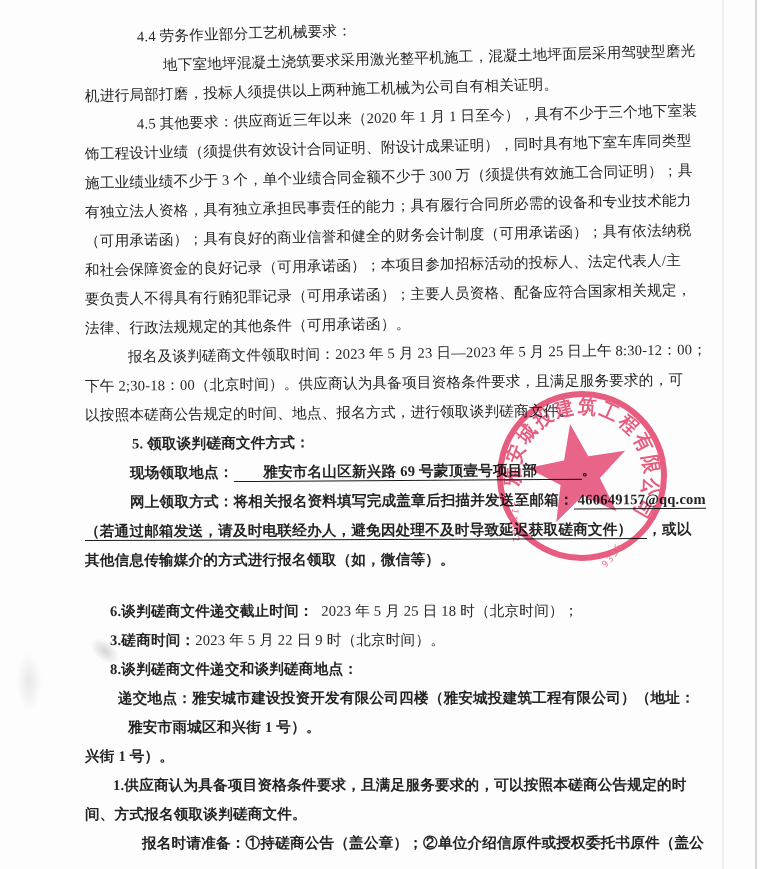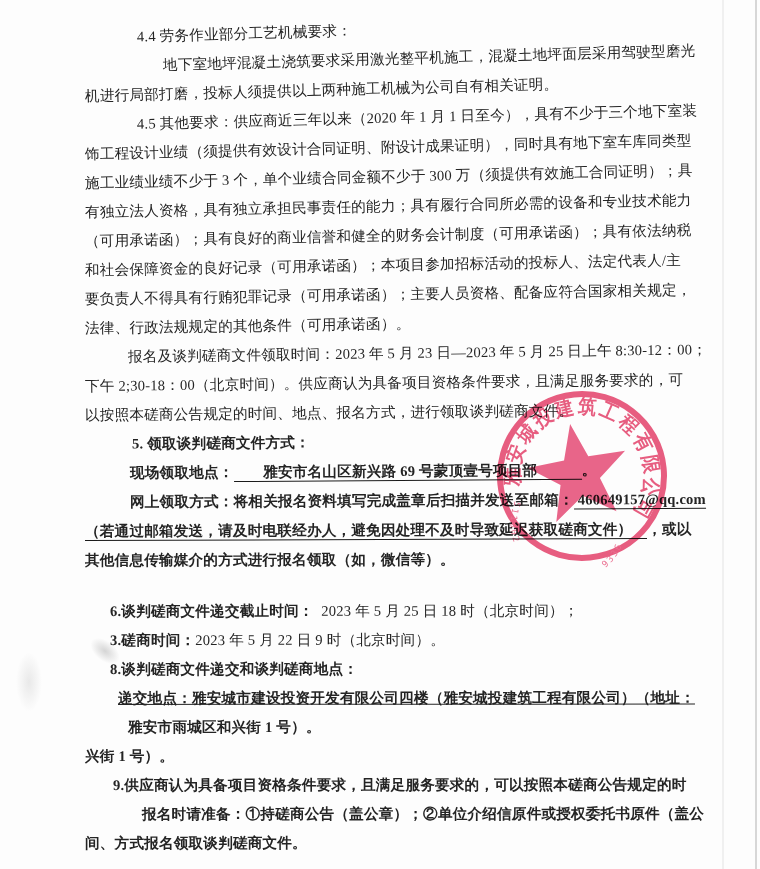--- a/index.html
+++ b/index.html
@@ -60,26 +60,26 @@
       <div class="line" style="padding-left: 0px; transform: rotate(-0.63deg);"><span>下午 2;30-18：00（北京时间）。供应商认为具备项目资格条件要求，且满足服务要求的，可</span></div>
       <div class="line" style="padding-left: 0px; transform: rotate(-0.545deg);"><span>以按照本磋商公告规定的时间、地点、报名方式，进行领取谈判磋商文件。</span></div>
       <div class="line" style="padding-left: 47px; transform: rotate(-0.46deg);"><span class="b">5. 领取谈判磋商文件方式：</span></div>
       <div class="line" style="padding-left: 45px; transform: rotate(-0.375deg);"><span class="b">现场领取地点：</span><span class="b u">　　雅安市名山区新兴路 69 号蒙顶壹号项目部　　　</span><span class="b">。</span></div>
       <div class="line" style="padding-left: 45px; transform: rotate(-0.29deg);"><span class="b">网上领取方式：将相关报名资料填写完成盖章后扫描并发送至邮箱：</span><span class="b u"> 460649157@qq.com</span></div>
       <div class="line" style="padding-left: 0px; transform: rotate(-0.205deg);"><span class="b u">（若通过邮箱发送，请及时电联经办人，避免因处理不及时导致延迟获取磋商文件）　</span><span class="b">，或以</span></div>
       <div class="line" style="padding-left: 0px; transform: rotate(-0.12deg);"><span class="b">其他信息传输媒介的方式进行报名领取（如，微信等）。</span></div>
       <div class="line" style="padding-left: 25px; margin-top: 22px; transform: rotate(-0.05deg);"><span class="b">6.谈判磋商文件递交截止时间：</span><span>  2023 年 5 月 25 日 18 时（北京时间）；</span></div>
       <div class="line" style="padding-left: 25px; transform: rotate(-0.05deg);"><span class="b">3.磋商时间：</span><span>2023 年 5 月 22 日 9 时（北京时间）。</span></div>
       <div class="line" style="padding-left: 25px; transform: rotate(-0.05deg);"><span class="b">8.谈判磋商文件递交和谈判磋商地点：</span></div>
-      <div class="line" style="padding-left: 33px; transform: rotate(-0.05deg); text-decoration: underline;"><span class="b">递交地点：雅安城市建设投资开发有限公司四楼（雅安城投建筑工程有限公司）（地址：</span></div>
+      <div class="line" style="padding-left: 33px; transform: rotate(-0.05deg);"><span class="b">递交地点：雅安城市建设投资开发有限公司四楼（雅安城投建筑工程有限公司）（地址：</span></div>
       <div class="line" style="padding-left: 0px; transform: rotate(-0.05deg); margin-left: 43px;"><span class="b">雅安市雨城区和兴街 1 号）。</span></div>
       <div class="line" style="padding-left: 0px; transform: rotate(-0.05deg);"><span class="b">兴街 1 号）。</span></div>
-      <div class="line" style="padding-left: 28px; transform: rotate(-0.05deg);"><span class="b">9.供应商认为具备项目资格条件要求，且满足服务要求的，可以按照本磋商公告规定的时</span></div>
+      <div class="line" style="padding-left: 28px; transform: rotate(-0.05deg);"><span class="b">1.供应商认为具备项目资格条件要求，且满足服务要求的，可以按照本磋商公告规定的时</span></div>
+      <div class="line" style="padding-left: 0px; transform: rotate(-0.05deg);"><span class="b">间、方式报名领取谈判磋商文件。</span></div>
       <div class="line" style="padding-left: 57px; transform: rotate(-0.05deg);"><span class="b">报名时请准备：①持磋商公告（盖公章）；②单位介绍信原件或授权委托书原件（盖公</span></div>
-      <div class="line" style="padding-left: 0px; transform: rotate(-0.05deg);"><span class="b">间、方式报名领取谈判磋商文件。</span></div>
     </div>
 
   <svg class="seal" viewBox="0 0 200 200">
     <defs>
       <path id="arcTop" d="M 42.9,126.6 A 63,63 0 1 1 157.1,126.6" fill="none"></path>
       <path id="arcBottom" d="M 47.4,124.5 A 58,58 0 1 0 152.6,124.5" fill="none"></path>
     </defs>
     <g transform="rotate(16 100 100)">
       <circle cx="100" cy="100" r="82" fill="none" stroke="#e6486f" stroke-width="6"></circle>
       <polygon transform="rotate(-26 97 100)" fill="#e8517a" points="97,48 109.3,83 146.5,83.9 117,106.5 127.6,142.1 97,121 66.4,142.1 77,106.5 47.5,83.9 84.7,83"></polygon>

